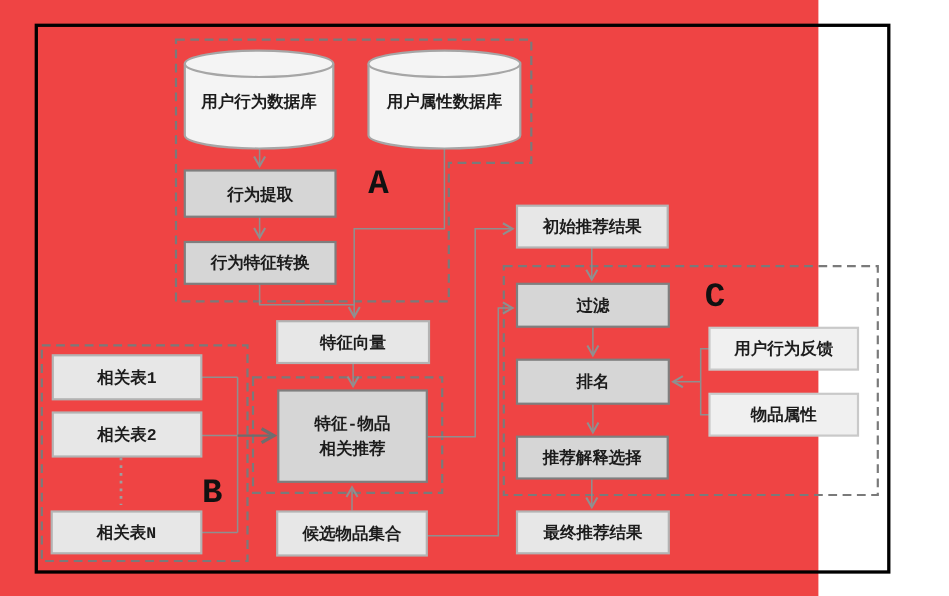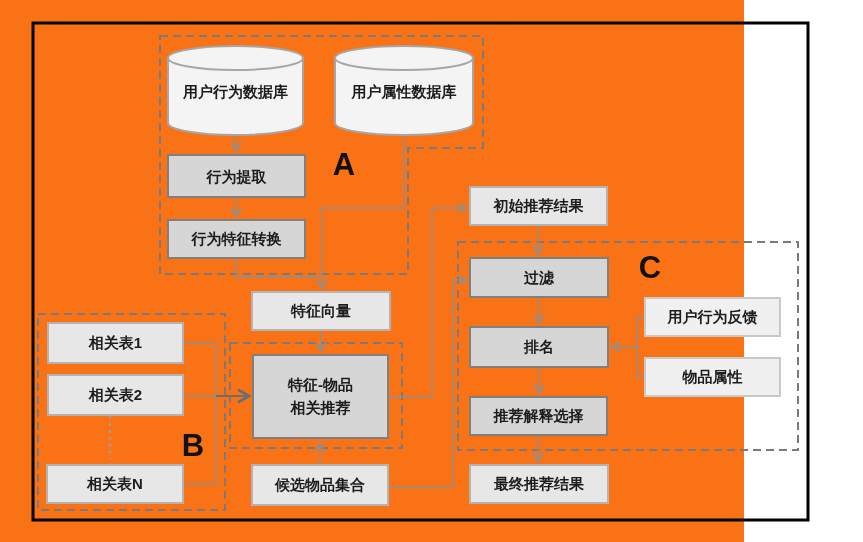--- a/index.html
+++ b/index.html
@@ -1,17 +1,17 @@
 <!DOCTYPE html>
 <html><head>
 <meta charset="utf-8">
 <style>
   html, body { margin: 0; padding: 0; background: #ffffff; }
-  .stage { position: relative; width: 744px; height: 542px; background: #f97316;
-           font-family: Liberation Sans, sans-serif; }
+  .stage { position: relative; width: 744px; height: 542px; background: #ef4444;
+           font-family: Liberation Mono, monospace; }
   svg { position: absolute; left: 0; top: 0; }
 
   .frame       { fill: none; stroke: #000000; stroke-width: 3; }
   .dashed      { fill: none; stroke: #7a7a7a; stroke-width: 2; stroke-dasharray: 8 5; }
   .cyl         { fill: #f4f4f4; stroke: #a6a6a6; stroke-width: 2; }
   .box-shaded  { fill: #d6d6d6; stroke: #7f7f7f; stroke-width: 2; }
   .box-light   { fill: #e7e7e7; stroke: #b3b3b3; stroke-width: 2; }
   .box-faint   { fill: #f0f0f0; stroke: #c9c9c9; stroke-width: 2; }
   .conn        { fill: none; stroke: #8f8f8f; stroke-width: 1.4; }
   .conn-dark   { fill: none; stroke: #6e6e6e; stroke-width: 2; }

